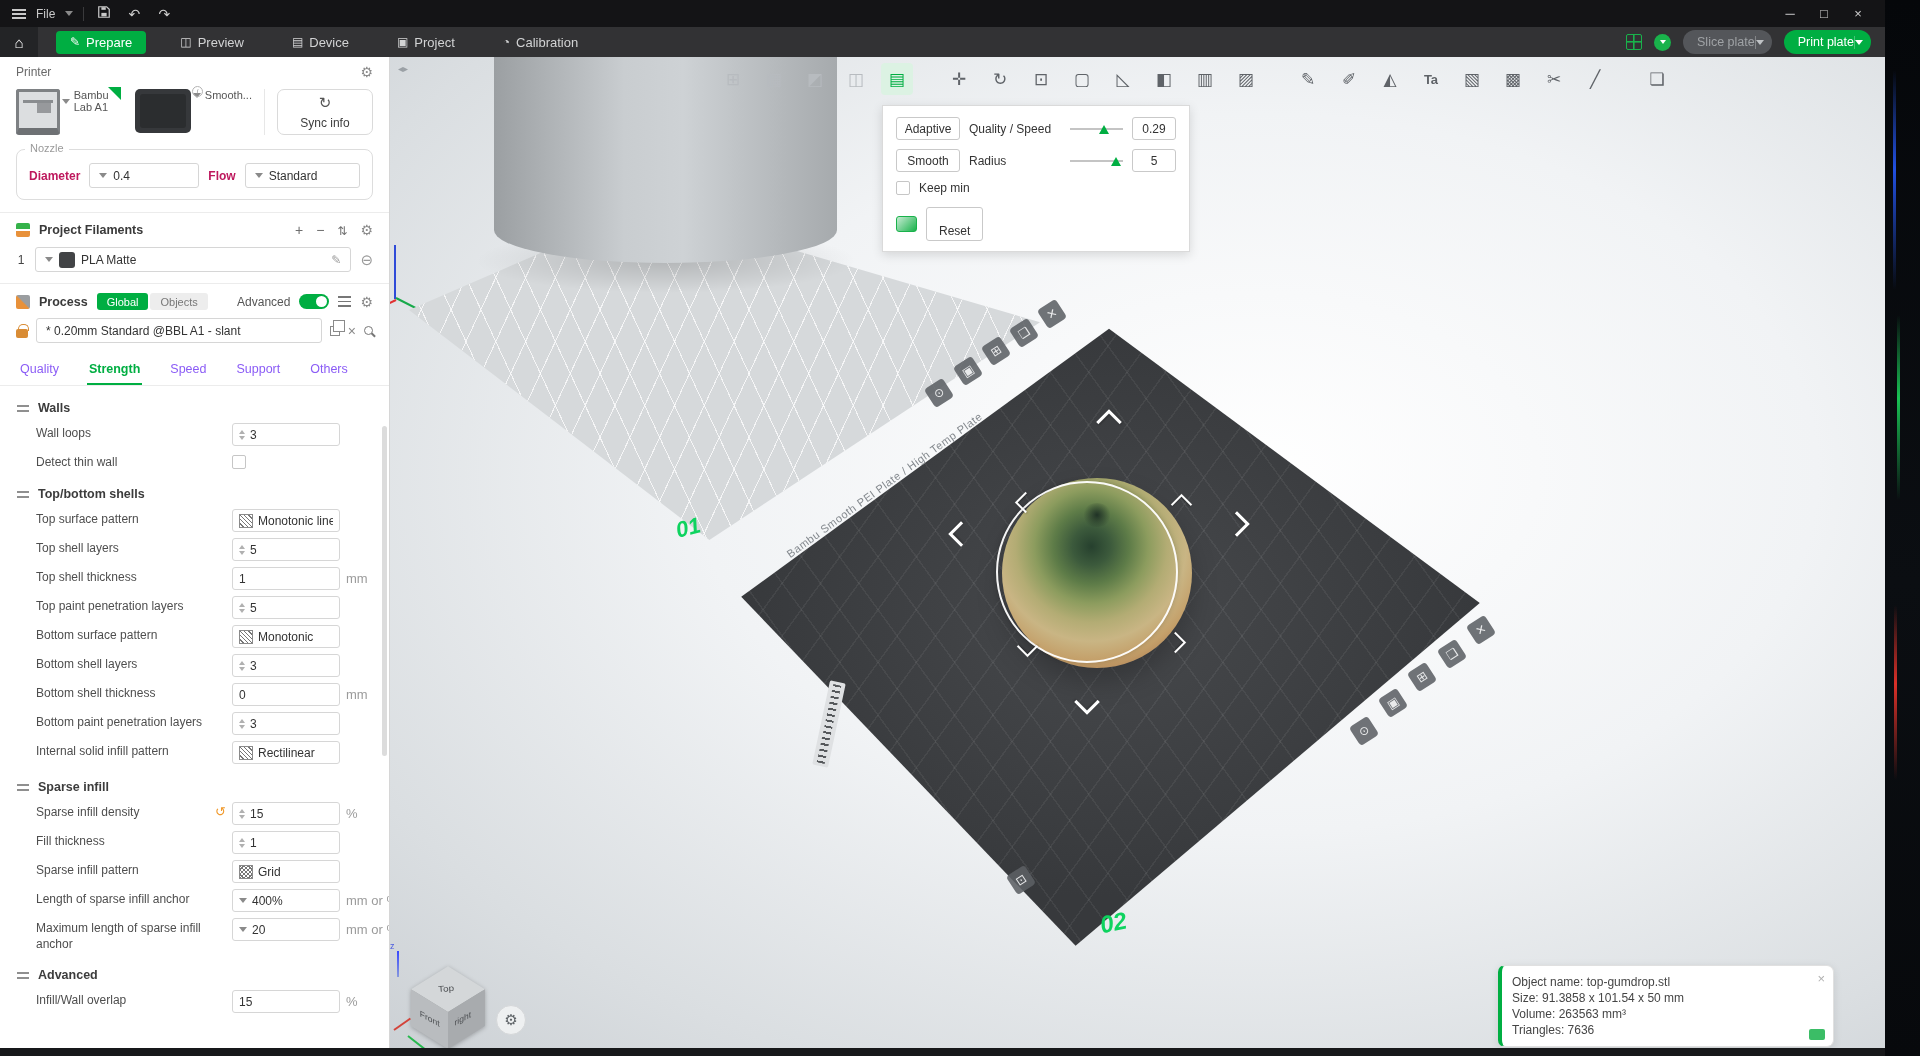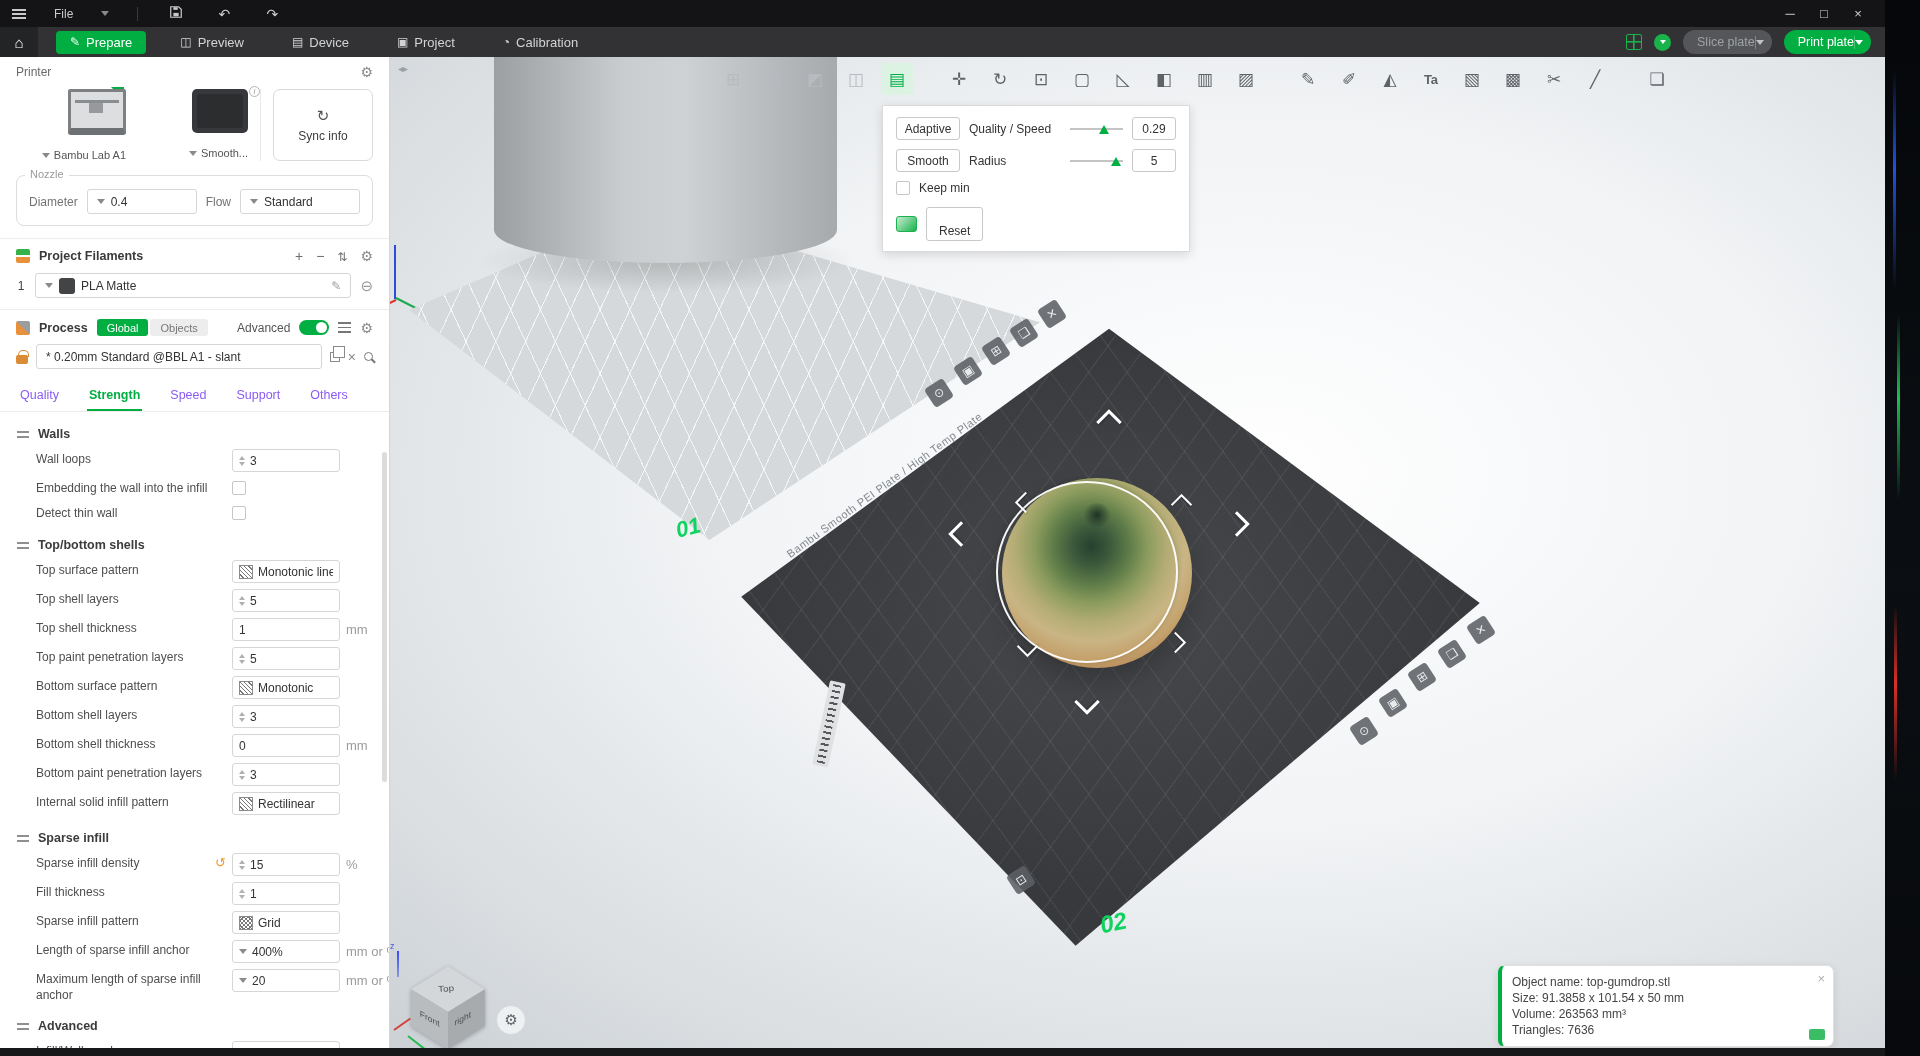--- a/index.html
+++ b/index.html
@@ -1,21 +1,21 @@
 <!DOCTYPE html>
 <html><head>
 <meta charset="utf-8">
 <style>
   * { box-sizing: border-box; margin: 0; padding: 0; }
   html,body { width:1920px; height:1056px; overflow:hidden; background:#07090c;
     font-family:"Liberation Sans", sans-serif; }
   .app { position:absolute; left:0; top:0; width:1885px; height:1056px; background:#fff; }
 
   
-  .tbar { height:27px; background:#141416; display:flex; align-items:center; gap:28px;
+  .tbar { height:27px; background:#141416; display:flex; align-items:center; gap:10px;
     padding:0 12px; color:#c9c9c9; font-size:12px; }
   .burger { width:14px; height:10px; background:repeating-linear-gradient(0deg,#c9c9c9 0 2px,transparent 2px 4px); }
   .cv { width:0; height:0; border-left:4px solid transparent; border-right:4px solid transparent;
     border-top:5px solid #8a8a8a; display:inline-block; flex:none; }
   .cv.w { border-top-color:#fff; }
   .cv.lt { border-top-color:#bfc2c5; }
   .tsep { width:1px; height:14px; background:#3a3a3c; }
   .tico { font-size:14px; color:#cfcfcf; width:20px; text-align:center; }
   .winctl { margin-left:auto; display:flex; gap:4px; }
   .winctl span { width:30px; height:22px; display:flex; align-items:center; justify-content:center;
@@ -45,21 +45,21 @@
   .pill .pdiv { width:1px; height:13px; background:rgba(255,255,255,.28); }
 
   
   .sidebar { position:absolute; top:57px; left:0; width:390px; bottom:8px; background:#fff;
     border-right:1px solid #d6d6d6; display:flex; flex-direction:column; font-size:12px; color:#4a4a4a; }
   .side-head { display:flex; align-items:center; height:30px; padding:0 16px; color:#6a6a6a; }
   .side-head .sh-title { flex:1; }
   .gear::before { content:"⚙"; }
   .gear { color:#8a8a8a; font-size:14px; }
   .pcards { display:flex; align-items:stretch; gap:12px; padding:2px 16px 10px; }
-  .pcard { position:relative; display:flex; flex-direction:column; align-items:flex-end; gap:14px; flex:1; }
+  .pcard { position:relative; display:flex; align-items:flex-start; gap:2px; flex:1; }
   .conn-badge { position:absolute; top:-2px; right:2px; width:0; height:0;
     border-top:13px solid #00ae42; border-left:13px solid transparent; }
   .printer-thumb { width:58px; height:46px; position:relative; background:#dcdee0;
     border:3px solid #7e8184; border-bottom:7px solid #6e7174; border-radius:3px; }
   .printer-thumb .pt-g { position:absolute; left:4px; right:4px; top:8px; height:3px; background:#8a8d90; }
   .printer-thumb .pt-b { position:absolute; left:18px; top:11px; width:14px; height:10px; background:#97999c; }
   .pname { display:flex; align-items:center; gap:4px; font-size:11px; color:#555; }
   .plate-thumb { width:56px; height:44px; background:#36383b; border-radius:5px; position:relative; }
   .plate-thumb::after { content:""; position:absolute; inset:5px; background:#2b2d2f; border-radius:3px; }
   .info-i { position:absolute; top:-3px; right:-12px; width:11px; height:11px; border:1px solid #b3b3b3;
@@ -69,21 +69,21 @@
   .sync-btn { width:100px; border:1px solid #dadada; border-radius:7px; background:#fff;
     display:flex; flex-direction:column; align-items:center; justify-content:center; gap:4px;
     font-size:12px; color:#3d3d3d; font-family:inherit; }
   .sync-ico::before { content:"↻"; }
   .sync-ico { font-size:15px; color:#555; }
 
   .nozzle { margin:4px 16px 12px; border:1px solid #ddd; border-radius:8px; position:relative;
     padding:13px 12px 11px; }
   .legend { position:absolute; top:-8px; left:8px; background:#fff; padding:0 5px; font-size:11px; color:#9a9a9a; }
   .nrow { display:flex; align-items:center; gap:9px; }
-  .nlabel { color:#737373; flex:none; }
+  .nlabel { color:#be185d; flex:none;font-weight:bold; }
   .combo { height:25px; border:1px solid #d6d6d6; border-radius:3px; background:#fff;
     display:flex; align-items:center; gap:6px; padding:0 9px; color:#333; min-width:0; }
   .combo.w110 { width:110px; }
   .grow { flex:1; min-width:0; }
   .ellip { white-space:nowrap; overflow:hidden; text-overflow:ellipsis; }
 
   .fil-head, .proc-head { display:flex; align-items:center; gap:9px; padding:9px 16px 7px;
     border-top:1px solid #ececec; }
   .sec-head-title { font-weight:700; font-size:12.5px; color:#3a3a3a; }
   .fil-ico { width:14px; height:14px; border-radius:2px;
@@ -468,26 +468,20 @@
             <span class="numbox">
               <span class="spin">
                 <i class="u"></i>
                 <i class="d"></i>
               </span>
               <span class="nval">3</span>
             </span>
           </span>
         </div>
       <div class="prow">
-          <span class="plabel">Embedding the wall into the infill</span>
-          <span class="pctl">
-            <span class="cbox"></span>
-          </span>
-        </div>
-      <div class="prow">
           <span class="plabel">Detect thin wall</span>
           <span class="pctl">
             <span class="cbox"></span>
           </span>
         </div>
 
       <div class="sec-title">
           <span class="sec-ico"></span>
           <span>Top/bottom shells</span>
         </div>

